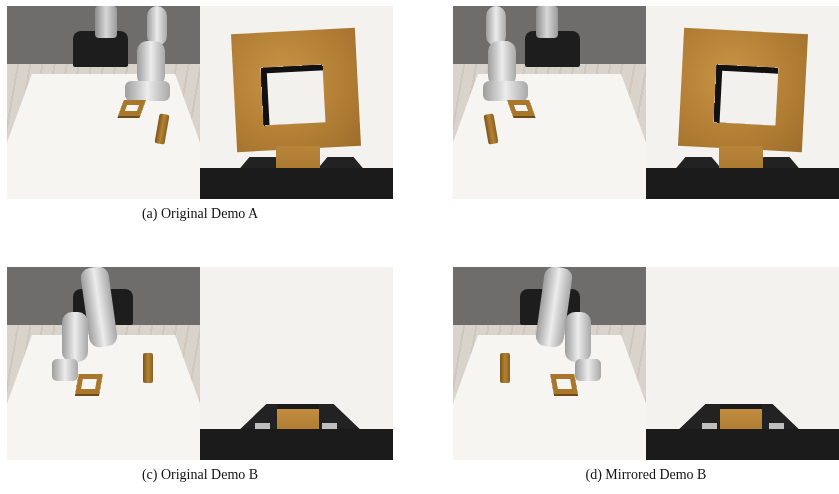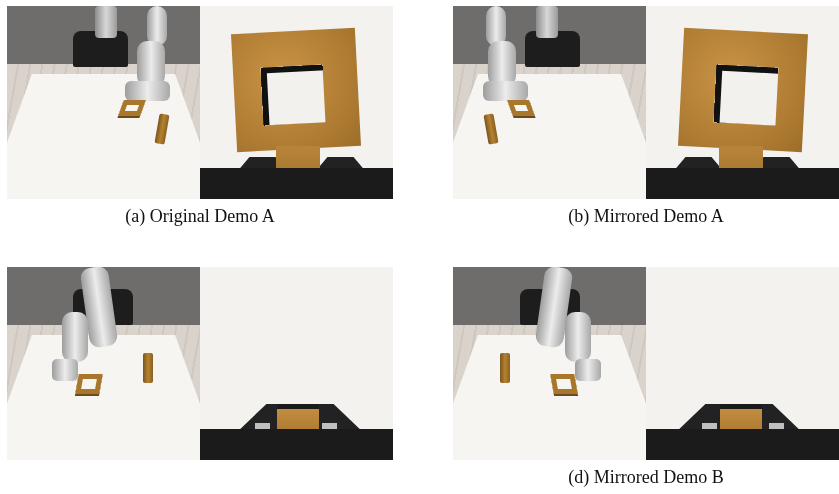--- a/index.html
+++ b/index.html
@@ -1,20 +1,20 @@
 <!DOCTYPE html>
 <html><head>
 <meta charset="utf-8">
 <style>
   html, body { margin:0; padding:0; background:#ffffff; }
   body { width:839px; height:494px; position:relative; overflow:hidden;
          font-family:"Liberation Serif","DejaVu Serif",serif; }
   .panel { position:absolute; }
   .img { position:absolute; overflow:hidden; }
-  .caption { position:absolute; text-align:center; font-size:18px; color:#111; white-space:nowrap; }
+  .caption { position:absolute; text-align:center; font-size:14px; color:#111; white-space:nowrap; }
 
   
   .scene { background:#e9e6e2; }
   .scene .wall { position:absolute; left:0; top:0; width:100%; height:30%; background:#6e6d6c; }
   .scene .floor { position:absolute; left:0; top:30%; width:100%; height:70%;
      background:repeating-linear-gradient(100deg,#d9d3cc 0 10px,#cfc8c0 10px 12px); }
   .scene .table { position:absolute; left:0; top:35%; width:100%; height:65%; background:#f6f5f2;
      clip-path:polygon(13% 0, 87% 0, 100% 55%, 100% 100%, 0 100%, 0 55%); }
   .scene .base { position:absolute; background:#1d1d1d; border-radius:8px 8px 2px 2px; }
   .scene .column { position:absolute; background:linear-gradient(90deg,#8c8c8c,#d8d8d8,#9a9a9a); border-radius:4px; }
@@ -75,21 +75,20 @@
     <div class="peg" style="left:33px;top:108px;width:10px;height:30px;transform:rotate(-10deg);"></div>
   </div>
   <div class="img wrist" style="left:193px;top:0;width:193px;height:193px;">
     <div class="finger" style="left:30px;width:45px;"></div>
     <div class="finger" style="left:108px;width:45px;"></div>
     <div class="board" style="left:35px;top:25px;width:124px;height:118px;transform:rotate(3deg);"></div>
     <div class="hole" style="left:69px;top:60px;width:62px;height:58px;transform:rotate(3deg);"></div>
     <div class="stem" style="left:73px;top:140px;width:44px;height:28px;"></div>
     <div class="gripper-bar"></div>
   </div>
-  <div class="caption" style="left:0;top:200px;width:386px;">(b) Mirrored Demo A</div>
 </div>
 
 <div class="panel" style="left:7px;top:267px;width:386px;height:227px;">
   <div class="img scene" style="left:0;top:0;width:193px;height:193px;">
     <div class="wall"></div>
     <div class="floor"></div>
     <div class="table"></div>
     <div class="base" style="left:66px;top:22px;width:60px;height:36px;"></div>
     <div class="link" style="left:78px;top:0;width:28px;height:80px;transform:rotate(-8deg);"></div>
     <div class="link" style="left:55px;top:45px;width:26px;height:50px;"></div>
@@ -97,20 +96,21 @@
     <div class="ring" style="left:70px;top:107px;width:24px;height:20px;transform:skewX(-10deg);"></div>
     <div class="peg" style="left:136px;top:86px;width:10px;height:30px;"></div>
   </div>
   <div class="img wrist" style="left:193px;top:0;width:193px;height:193px;">
     <div class="finger" style="left:40px;width:120px;height:13%;"></div>
     <div class="finger-lite" style="left:55px;width:15px;"></div>
     <div class="finger-lite" style="left:122px;width:15px;"></div>
     <div class="block" style="left:77px;top:137px;width:42px;height:27px;"></div>
     <div class="gripper-bar"></div>
   </div>
+  <div class="caption" style="left:0;top:200px;width:386px;">(c) Original Demo B</div>
 </div>
 
 <div class="panel" style="left:453px;top:267px;width:386px;height:216px;">
   <div class="img scene" style="left:0;top:0;width:193px;height:193px;">
     <div class="wall"></div>
     <div class="floor"></div>
     <div class="table"></div>
     <div class="base" style="left:67px;top:22px;width:60px;height:36px;"></div>
     <div class="link" style="left:87px;top:0;width:28px;height:80px;transform:rotate(8deg);"></div>
     <div class="link" style="left:112px;top:45px;width:26px;height:50px;"></div>

